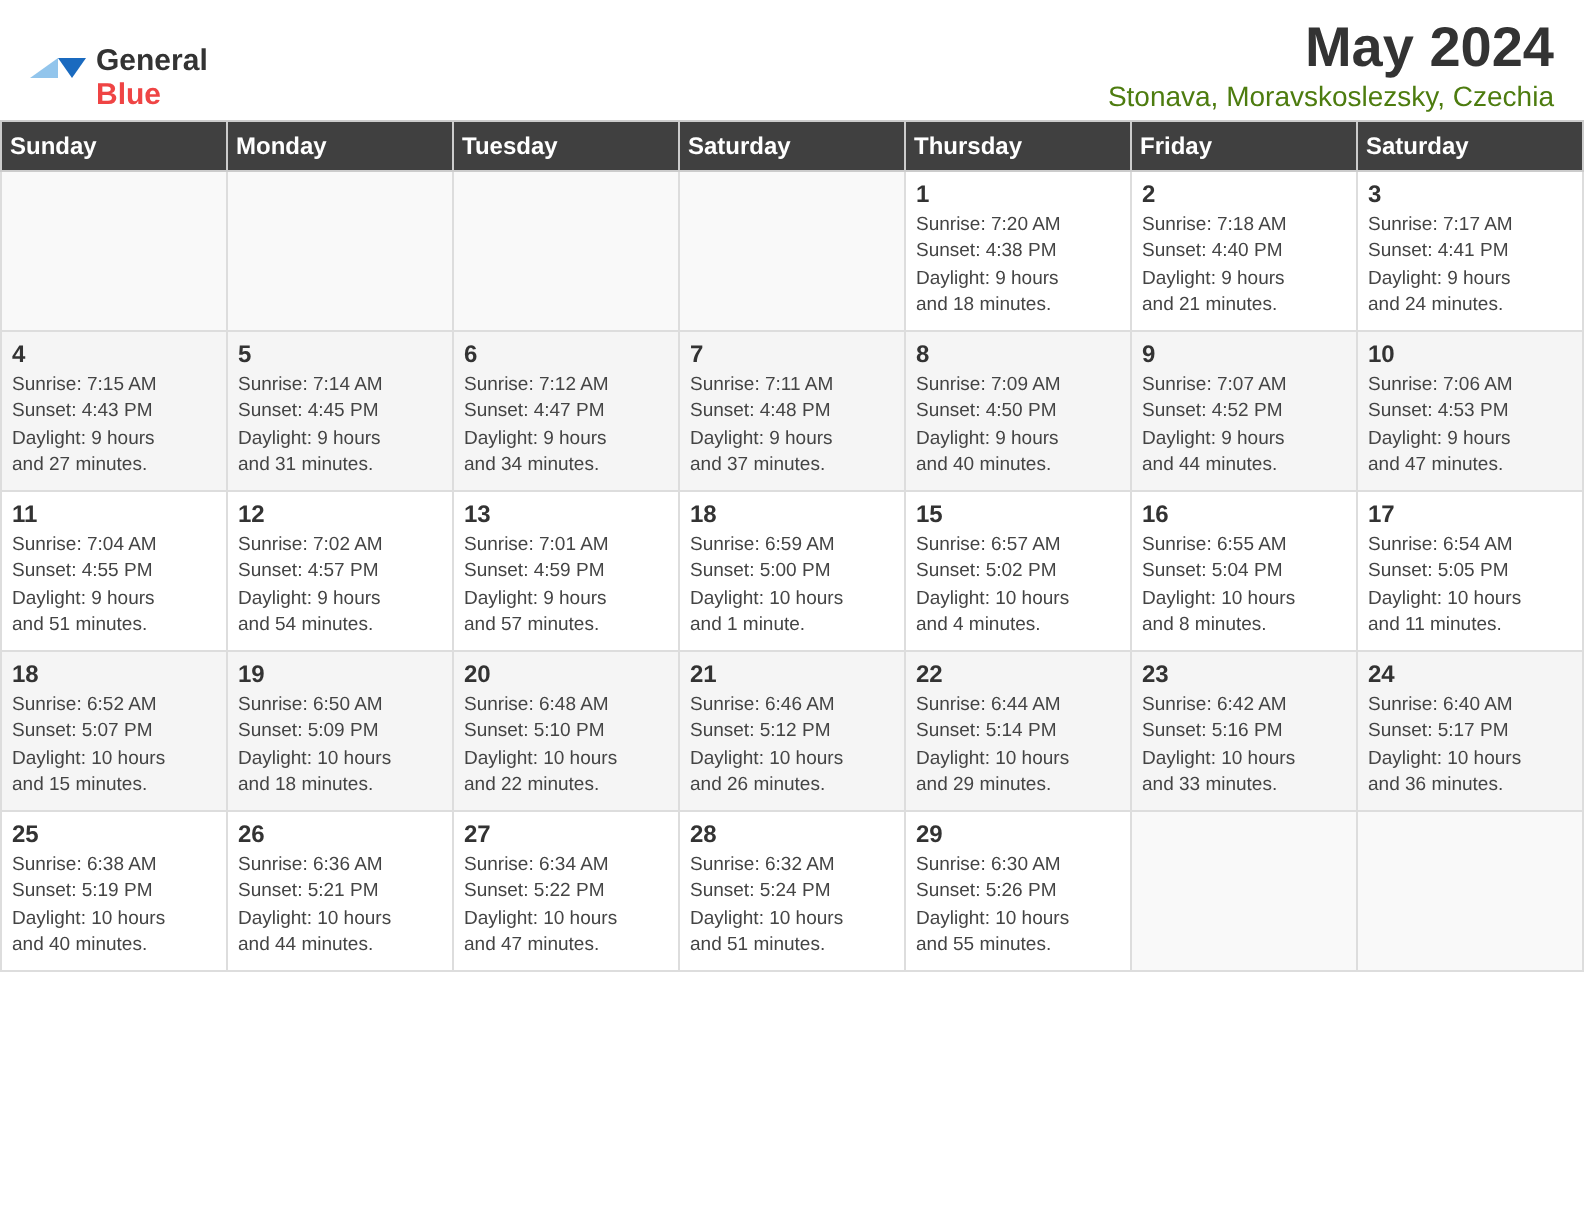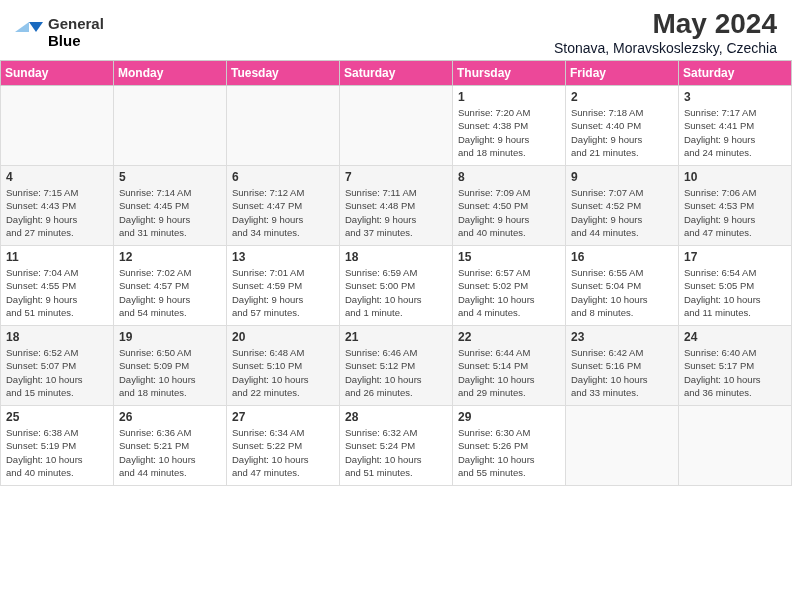--- a/index.html
+++ b/index.html
@@ -6,47 +6,47 @@
     body {
       font-family: Arial, sans-serif;
       background: #fff;
       width: 792px;
       min-height: 612px;
     }
     .header {
       padding: 10px 20px 5px 20px;
       display: flex;
       justify-content: space-between;
-      align-items: center;
+      align-items: flex-end;
     }
     .logo {
       display: flex;
       align-items: center;
       gap: 5px;
     }
     .title-block {
       text-align: right;
     }
     .main-title {
       font-size: 28px;
       font-weight: bold;
       color: #333;
     }
     .sub-title {
       font-size: 14px;
-      color: #0f172a;
+      color: #4d7c0f;
     }
     .calendar {
       width: 100%;
       border-collapse: collapse;
       margin: 0;
       padding: 0 10px 10px 10px;
     }
     .calendar th {
-      background: #ec4899;
+      background: #404040;
       color: #fff;
       font-size: 12px;
       padding: 5px 4px;
       text-align: left;
       border: 1px solid #ccc;
       font-weight: bold;
     }
     .calendar td {
       border: 1px solid #ddd;
       vertical-align: top;
@@ -89,21 +89,21 @@
 
 <div class="header">
   <div class="logo">
   <div style="display:flex;align-items:center;gap:5px;">
     <svg width="28" height="28" viewBox="0 0 28 28">
       <polygon points="14,4 28,4 21,14" fill="#1a6abf"></polygon>
       <polygon points="14,4 0,14 14,14" fill="#4a9fe0" opacity="0.6"></polygon>
     </svg>
     <div style="line-height:1.15;">
       <div style="font-size:15px;font-weight:bold;color:#333;">General</div>
-      <div style="font-size:15px;font-weight:bold;color:#000000;">Blue</div>
+      <div style="font-size:15px;font-weight:bold;color:#ef4444;">Blue</div>
     </div>
   </div>
 </div>
   <div class="title-block">
     <div class="main-title">May 2024</div>
     <div class="sub-title">Stonava, Moravskoslezsky, Czechia</div>
   </div>
 </div>
 
 <table class="calendar">

